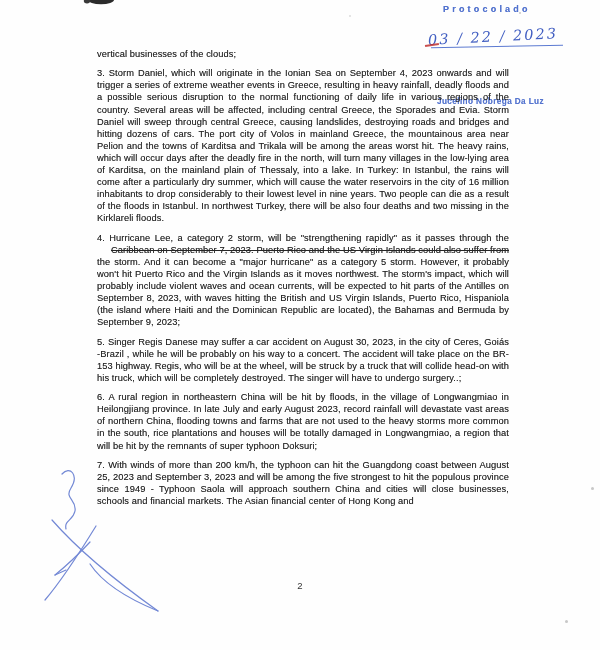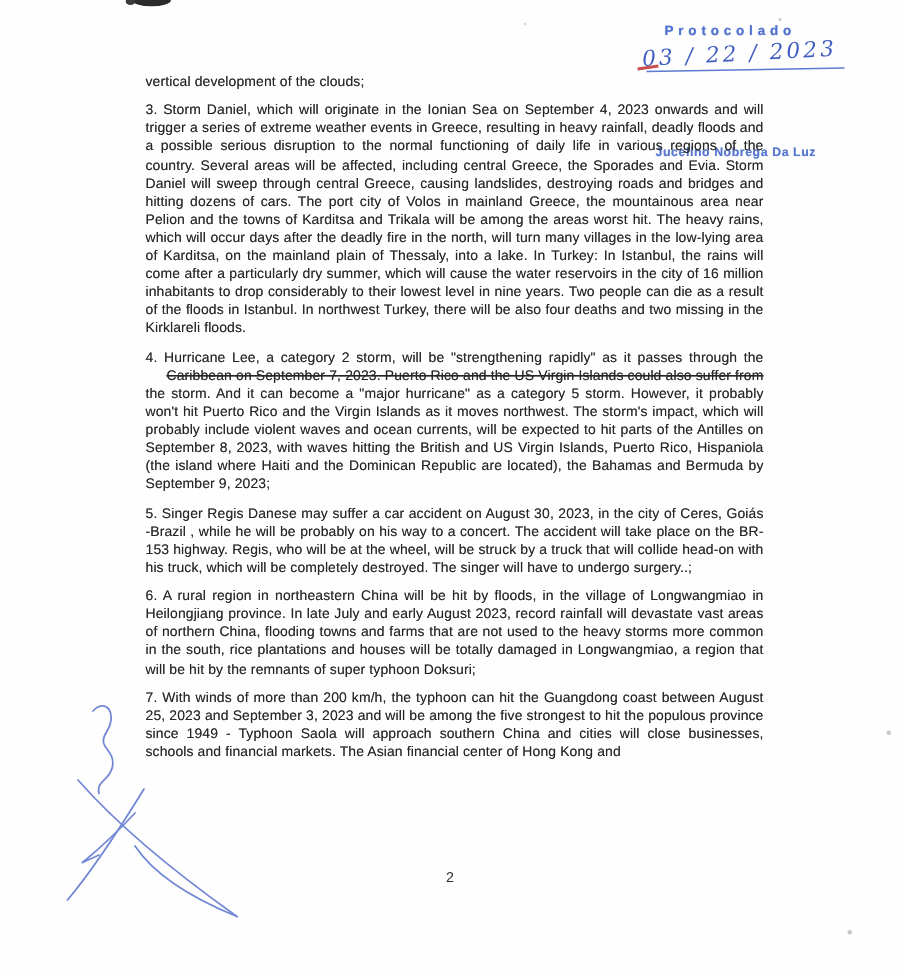--- a/index.html
+++ b/index.html
@@ -12,21 +12,21 @@
   .content{
     position:absolute;left:97px;top:48px;width:412px;
     color:#262626;font-size:9.3px;line-height:12.1px;
     text-align:justify;letter-spacing:0.08px;
     text-shadow:0 0 0.4px rgba(40,40,40,0.55);
   }
   .content p{margin:0 0 7.2px 0;}
   .struck{text-decoration:line-through;text-decoration-thickness:1px;margin-left:14px;}
   
   .stamp-title{
-    position:absolute;left:443px;top:15px;
+    position:absolute;left:443px;top:4px;
     color:#3f63c9;font-size:9px;font-weight:bold;letter-spacing:3.2px;
     opacity:.9;text-shadow:0 0 0.6px rgba(63,99,201,.7);
   }
   .stamp-date{
     position:absolute;left:428px;top:28px;width:150px;
     color:#2d4dbb;font-size:14.5px;font-family:"DejaVu Serif", serif;
     font-style:italic;letter-spacing:2px;transform:rotate(-3deg);
     opacity:.9;
   }
   .stamp-underline{
@@ -61,21 +61,21 @@
 
   <div>
     <div class="stamp-title">Protocolado</div>
     <div class="stamp-date">03 / 22 / 2023</div>
     <div class="stamp-red-mark"></div>
     <div class="stamp-underline"></div>
     <div class="stamp-name">Jucelino Nobrega Da Luz</div>
   </div>
 
   <div class="content">
-    <p>vertical development of the clouds;</p>
+    <p>vertical businesses of the clouds;</p>
     <p>3. Storm Daniel, which will originate in the Ionian Sea on September 4, 2023 onwards and will trigger a series of extreme weather events in Greece, resulting in heavy rainfall, deadly floods and a possible serious disruption to the normal functioning of daily life in various regions of the country.   Several areas will be affected, including central Greece, the Sporades and Evia. Storm Daniel will sweep through central Greece, causing landslides, destroying roads and bridges and hitting dozens of cars. The port city of Volos in mainland Greece, the mountainous area near Pelion and the towns of Karditsa and Trikala will be among the areas worst hit.  The heavy rains, which will occur days after the deadly fire in the north, will turn many villages in the low-lying area of Karditsa, on the mainland plain of Thessaly, into a lake.   In Turkey: In Istanbul, the rains will come after a particularly dry summer, which will cause the water reservoirs in the city of 16 million inhabitants to drop considerably to their lowest level in nine years.   Two people can die as a result of the floods in Istanbul.  In northwest Turkey, there will be also  four deaths and two missing in the Kirklareli floods.</p>
     <p><span>4. Hurricane Lee, a category 2 storm, will be "strengthening rapidly" as it passes through the </span><span class="struck">Caribbean on September 7, 2023. Puerto Rico and the US Virgin Islands could also suffer from</span><span> the storm. And it can become a "major hurricane" as a category 5 storm.  However, it probably won't hit Puerto Rico and the Virgin Islands as it moves northwest. The storm's impact, which will probably include violent waves and ocean currents, will be expected to hit parts of the Antilles on September 8, 2023, with waves hitting the British and US Virgin Islands, Puerto Rico, Hispaniola (the island where Haiti and the Dominican Republic are located), the Bahamas and Bermuda by September 9, 2023;</span></p>
     <p>5. Singer Regis Danese may suffer a car accident on August 30, 2023, in the city of Ceres, Goiás -Brazil , while he will be  probably on his way to a concert. The accident will take place on the BR-153 highway. Regis, who will be at the wheel, will be struck by a truck that will collide head-on with his truck, which will be completely destroyed. The singer will have to undergo surgery..;</p>
     <p>6. A rural region in northeastern China will be hit by floods, in the village of Longwangmiao in Heilongjiang province. In late July and early August 2023, record rainfall will devastate vast areas of northern China, flooding towns and farms that are not used to the heavy storms more common in the south, rice plantations and houses will be totally damaged in Longwangmiao, a region that will be hit by the remnants of super typhoon Doksuri;</p>
     <p>7. With winds of more than 200 km/h, the typhoon can hit the Guangdong coast between August 25, 2023 and September 3, 2023 and will be among the five strongest to hit the populous province since 1949 - Typhoon Saola will approach southern China and cities will close businesses, schools and financial markets.  The Asian financial center of Hong Kong and</p>
   </div>
 
   <svg style="left:28px;top:462px;" width="145" height="165" viewBox="0 0 145 165">
     <g fill="none" stroke="#5b74ce" stroke-width="1.2" stroke-linecap="round" opacity="0.85">
       <path d="M34,12 c8,-9 17,1 9,14 c-7,11 6,11 4,23 c-2,10 -11,9 -9,18"></path>

